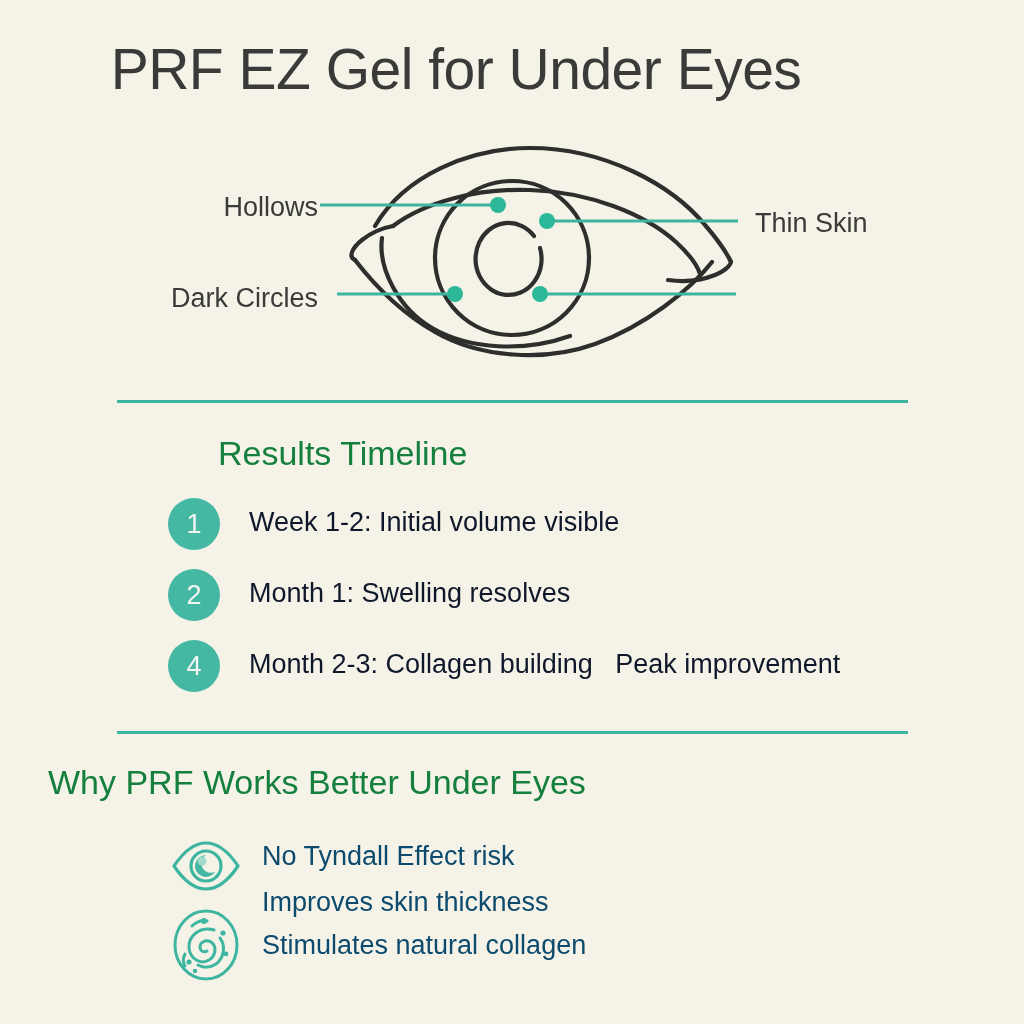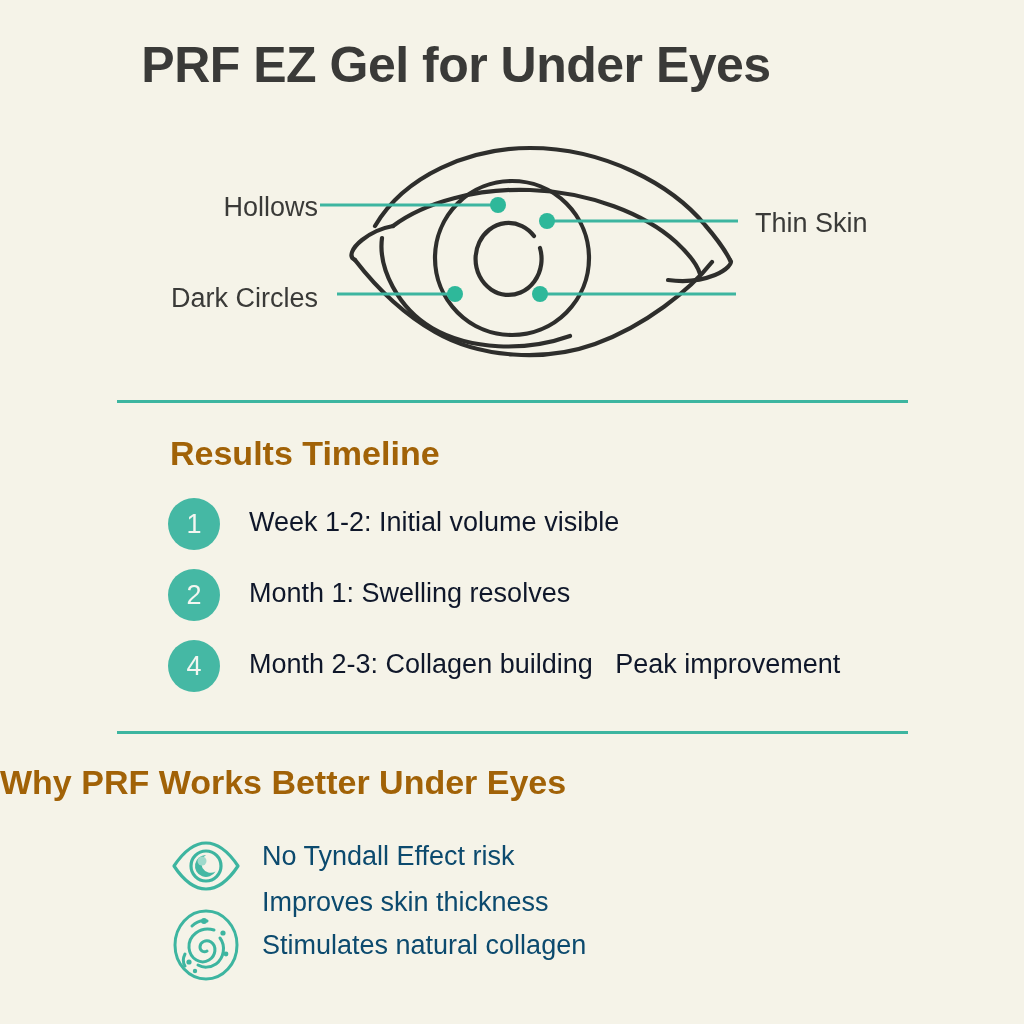--- a/index.html
+++ b/index.html
@@ -21,22 +21,22 @@
     height: 1024px;
   }
 
   
   .title {
     position: absolute;
     left: 0;
     top: 36px;
     width: 912px;
     text-align: center;
-    font-size: 50px;
-    font-weight: bold;
+    font-size: 57px;
+    font-weight: normal;
     color: #3A3A38;
     letter-spacing: -0.5px;
   }
 
   
   .diagram {
     position: absolute;
     left: 0;
     top: 130px;
     width: 1024px;
@@ -65,22 +65,23 @@
     height: 3px;
     background: #3DB5A0;
   }
   .divider-1 { top: 400px; }
   .divider-2 { top: 731px; }
 
   
   .section-heading {
     position: absolute;
     font-size: 34px;
-    font-weight: bold;
-    color: #a16207;
+    font-weight: normal;
+    color: #15803d;
+    margin-left: 48px;
   }
   .timeline-heading {
     left: 170px;
     top: 434px;
   }
 
   .timeline-list {
     position: absolute;
     left: 168px;
     top: 498px;

